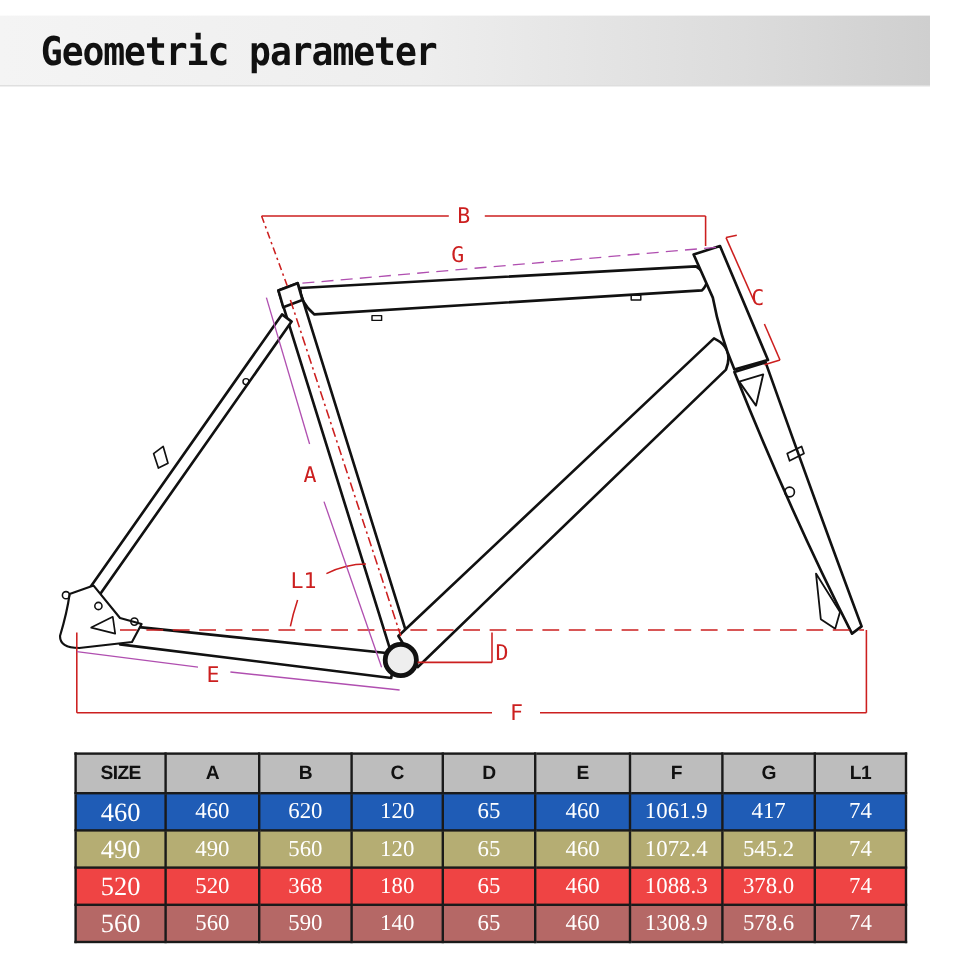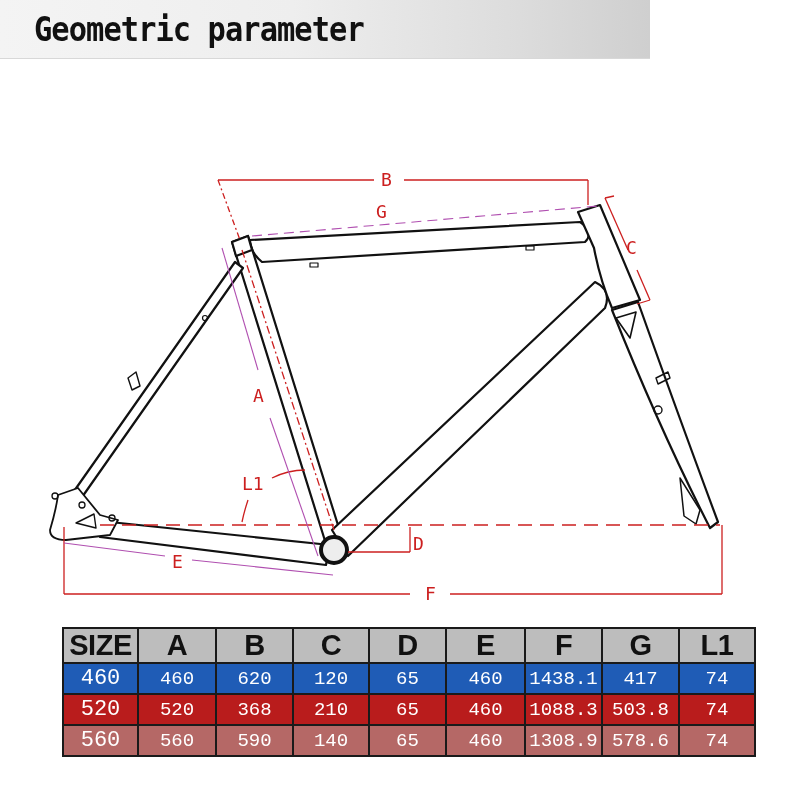--- a/index.html
+++ b/index.html
@@ -1,31 +1,31 @@
 <!DOCTYPE html>
 <html><head>
 <meta charset="utf-8">
 <style>
   html, body { margin: 0; padding: 0; }
   body { width: 800px; height: 800px; background: #ffffff; position: relative; overflow: hidden; font-family: "Liberation Sans", sans-serif; }
-  .banner { position: absolute; left: 0; top: 0; width: 650px; height: 58px;
+  .banner { position: absolute; left: 0; top: 13px; width: 775px; height: 58px;
     background: linear-gradient(90deg, #f4f4f4 0%, #eeeeee 45%, #dcdcdc 80%, #cfcfcf 100%);
     border-bottom: 1px solid #d8d8d8; }
   .banner-title { position: absolute; left: 34px; top: 10px; font-family: "DejaVu Sans Mono", monospace; font-weight: bold;
     font-size: 33px; letter-spacing: -1px; color: #111; transform: scaleX(0.92); transform-origin: left center; }
   .diagram { position: absolute; left: 0; top: 58px; width: 800px; height: 560px; }
   .dim-label { font-family: "DejaVu Sans Mono", monospace; fill: #cc1f1f; font-size: 18px; }
   table.geo { position: absolute; left: 62px; top: 627px; border-collapse: collapse; table-layout: fixed; }
   table.geo td, table.geo th { border: 2px solid #1a1a1a; padding: 0; text-align: center; height: 29px; }
-  table.geo th { background: #bdbdbd; color: #111; font-weight: bold; font-size: 29px; height: 31px; letter-spacing: -0.5px; margin-top: 28px; }
-  table.geo td { color: #ffffff; font-size: 19px; font-family: Liberation Mono, monospace; }
+  table.geo th { background: #bdbdbd; color: #111; font-weight: bold; font-size: 16px; height: 31px; letter-spacing: -0.5px; margin-top: 28px; }
+  table.geo td { color: #ffffff; font-size: 19px; font-family: Liberation Serif, serif; }
   table.geo td.size { font-size: 22px; }
   tr.r0 td { background: #1f5cb6; }
   tr.r1 td { background: #b5ad73; }
-  tr.r2 td { background: #b91c1c; }
+  tr.r2 td { background: #ef4444; }
   tr.r3 td { background: #b56866; }
 </style>
 </head>
 <body>
 
 <div class="banner">
   <div class="banner-title">Geometric parameter</div>
 </div>
 
 <svg class="diagram" width="800" height="560" viewBox="0 58 800 560" xmlns="http://www.w3.org/2000/svg">
@@ -136,33 +136,44 @@
     </tr>
   </thead>
   <tbody>
     <tr class="r0">
       <td class="size">460</td>
       <td>460</td>
       <td>620</td>
       <td>120</td>
       <td>65</td>
       <td>460</td>
-      <td>1438.1</td>
+      <td>1061.9</td>
       <td>417</td>
+      <td>74</td>
+    </tr>
+    <tr class="r1">
+      <td class="size">490</td>
+      <td>490</td>
+      <td>560</td>
+      <td>120</td>
+      <td>65</td>
+      <td>460</td>
+      <td>1072.4</td>
+      <td>545.2</td>
       <td>74</td>
     </tr>
     <tr class="r2">
       <td class="size">520</td>
       <td>520</td>
       <td>368</td>
-      <td>210</td>
+      <td>180</td>
       <td>65</td>
       <td>460</td>
       <td>1088.3</td>
-      <td>503.8</td>
+      <td>378.0</td>
       <td>74</td>
     </tr>
     <tr class="r3">
       <td class="size">560</td>
       <td>560</td>
       <td>590</td>
       <td>140</td>
       <td>65</td>
       <td>460</td>
       <td>1308.9</td>

